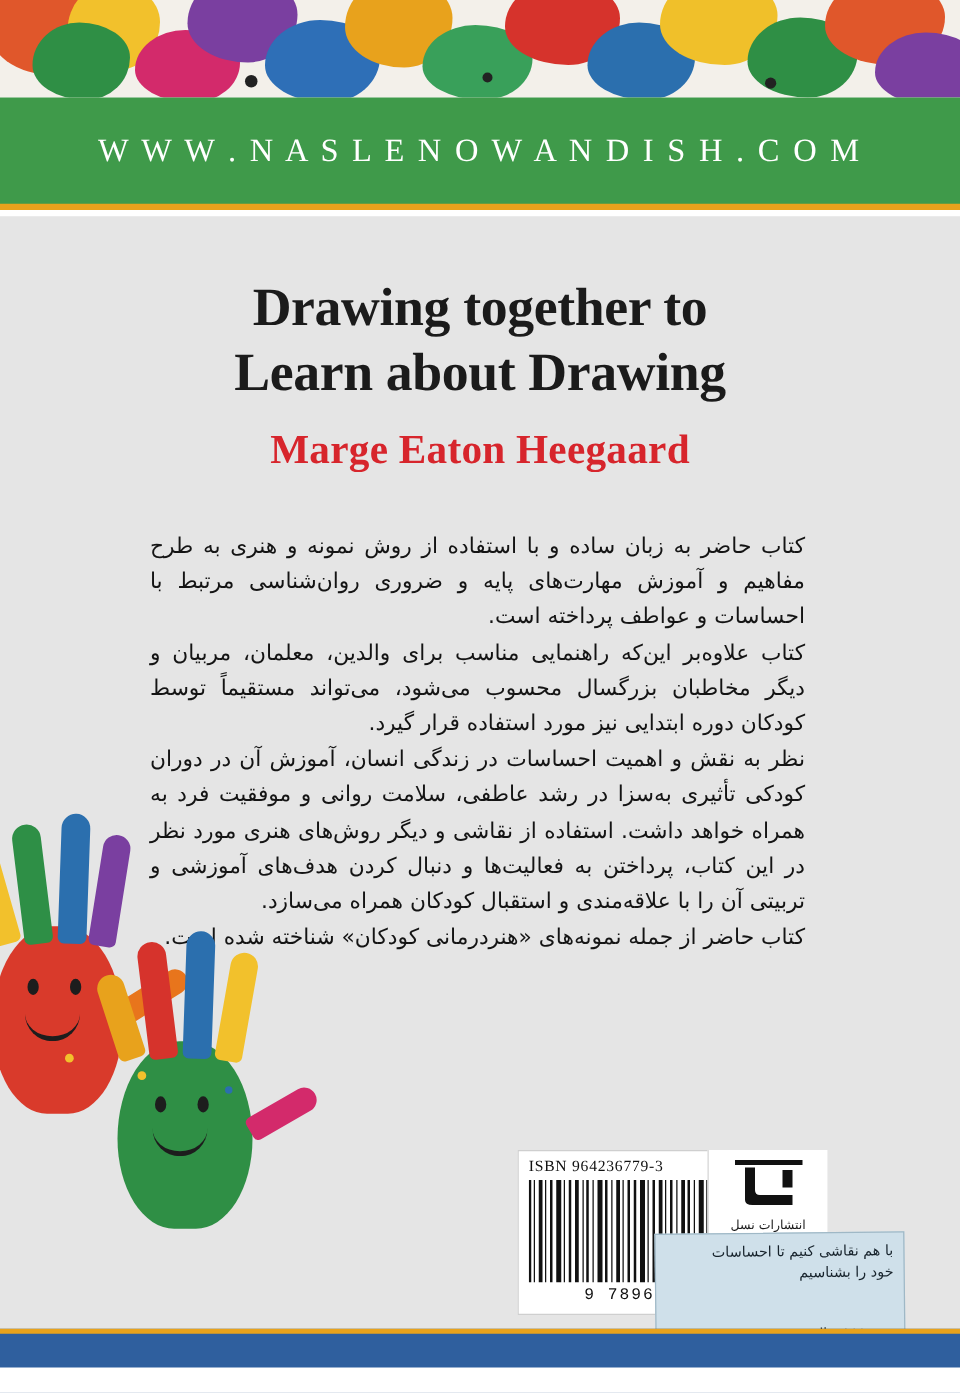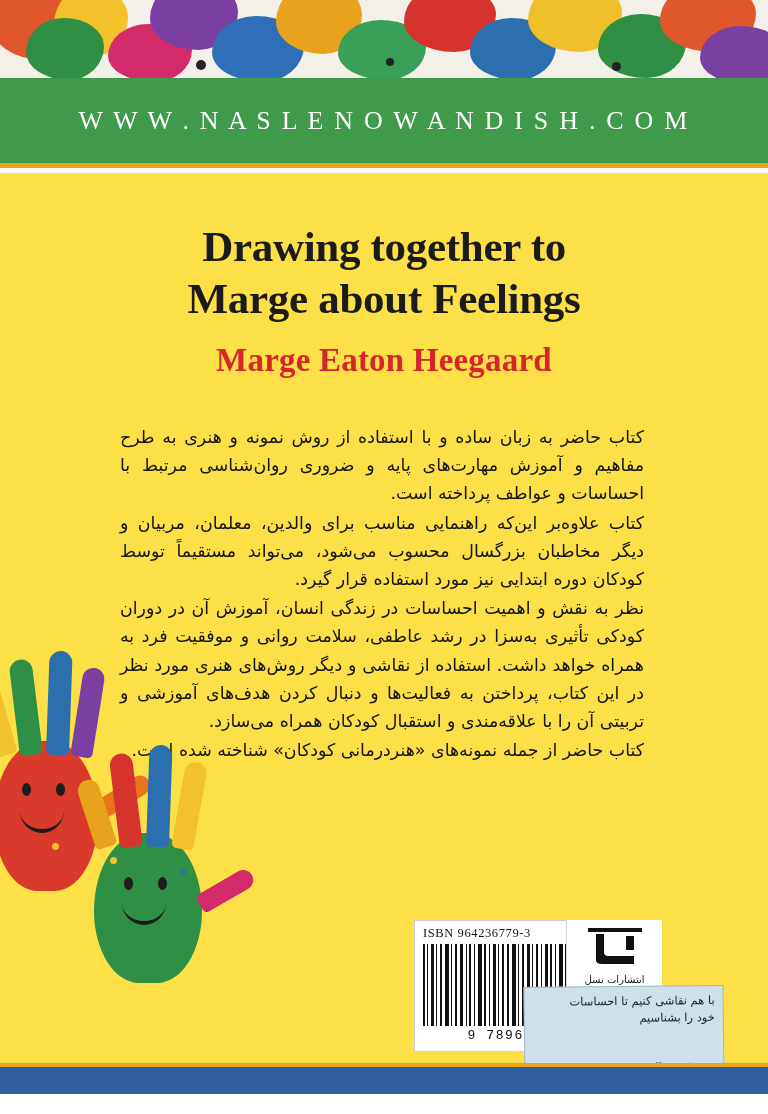--- a/index.html
+++ b/index.html
@@ -49,21 +49,21 @@
     letter-spacing: 2.2px;
     font-weight: 400;
     white-space: nowrap;
   }
 
   
   .body-area {
     position: absolute;
     left: 0; top: 173px;
     width: 768px; height: 890px;
-    background: #fde047;
+    background: #e5e5e5;
     overflow: hidden;
   }
 
   .title-block {
     position: absolute;
     left: 0; top: 48px;
     width: 768px;
     text-align: center;
   }
   .title-line {
@@ -276,21 +276,21 @@
   </div>
 
   <div class="url-band">
     <div class="url-text">W W W . N A S L E N O W A N D I S H . C O M</div>
   </div>
 
   <div class="body-area">
 
     <div class="title-block">
       <div class="title-line">Drawing together to</div>
-      <div class="title-line">Marge about Feelings</div>
+      <div class="title-line">Learn about Drawing</div>
       <div class="author">Marge Eaton Heegaard</div>
     </div>
 
     <div class="fa-block">
       <p>کتاب حاضر به زبان ساده و با استفاده از روش نمونه و هنری به طرح مفاهیم و آموزش مهارت‌های پایه و ضروری روان‌شناسی مرتبط با احساسات و عواطف پرداخته است.</p>
       <p>کتاب علاوه‌بر این‌که راهنمایی مناسب برای والدین، معلمان، مربیان و دیگر مخاطبان بزرگسال محسوب می‌شود، می‌تواند مستقیماً توسط کودکان دوره ابتدایی نیز مورد استفاده قرار گیرد.</p>
       <p>نظر به نقش و اهمیت احساسات در زندگی انسان، آموزش آن در دوران کودکی تأثیری به‌سزا در رشد عاطفی، سلامت روانی و موفقیت فرد به همراه خواهد داشت. استفاده از نقاشی و دیگر روش‌های هنری مورد نظر در این کتاب، پرداختن به فعالیت‌ها و دنبال کردن هدف‌های آموزشی و تربیتی آن را با علاقه‌مندی و استقبال کودکان همراه می‌سازد.</p>
       <p class="last">کتاب حاضر از جمله نمونه‌های «هنردرمانی کودکان» شناخته شده است.</p>
     </div>
 

